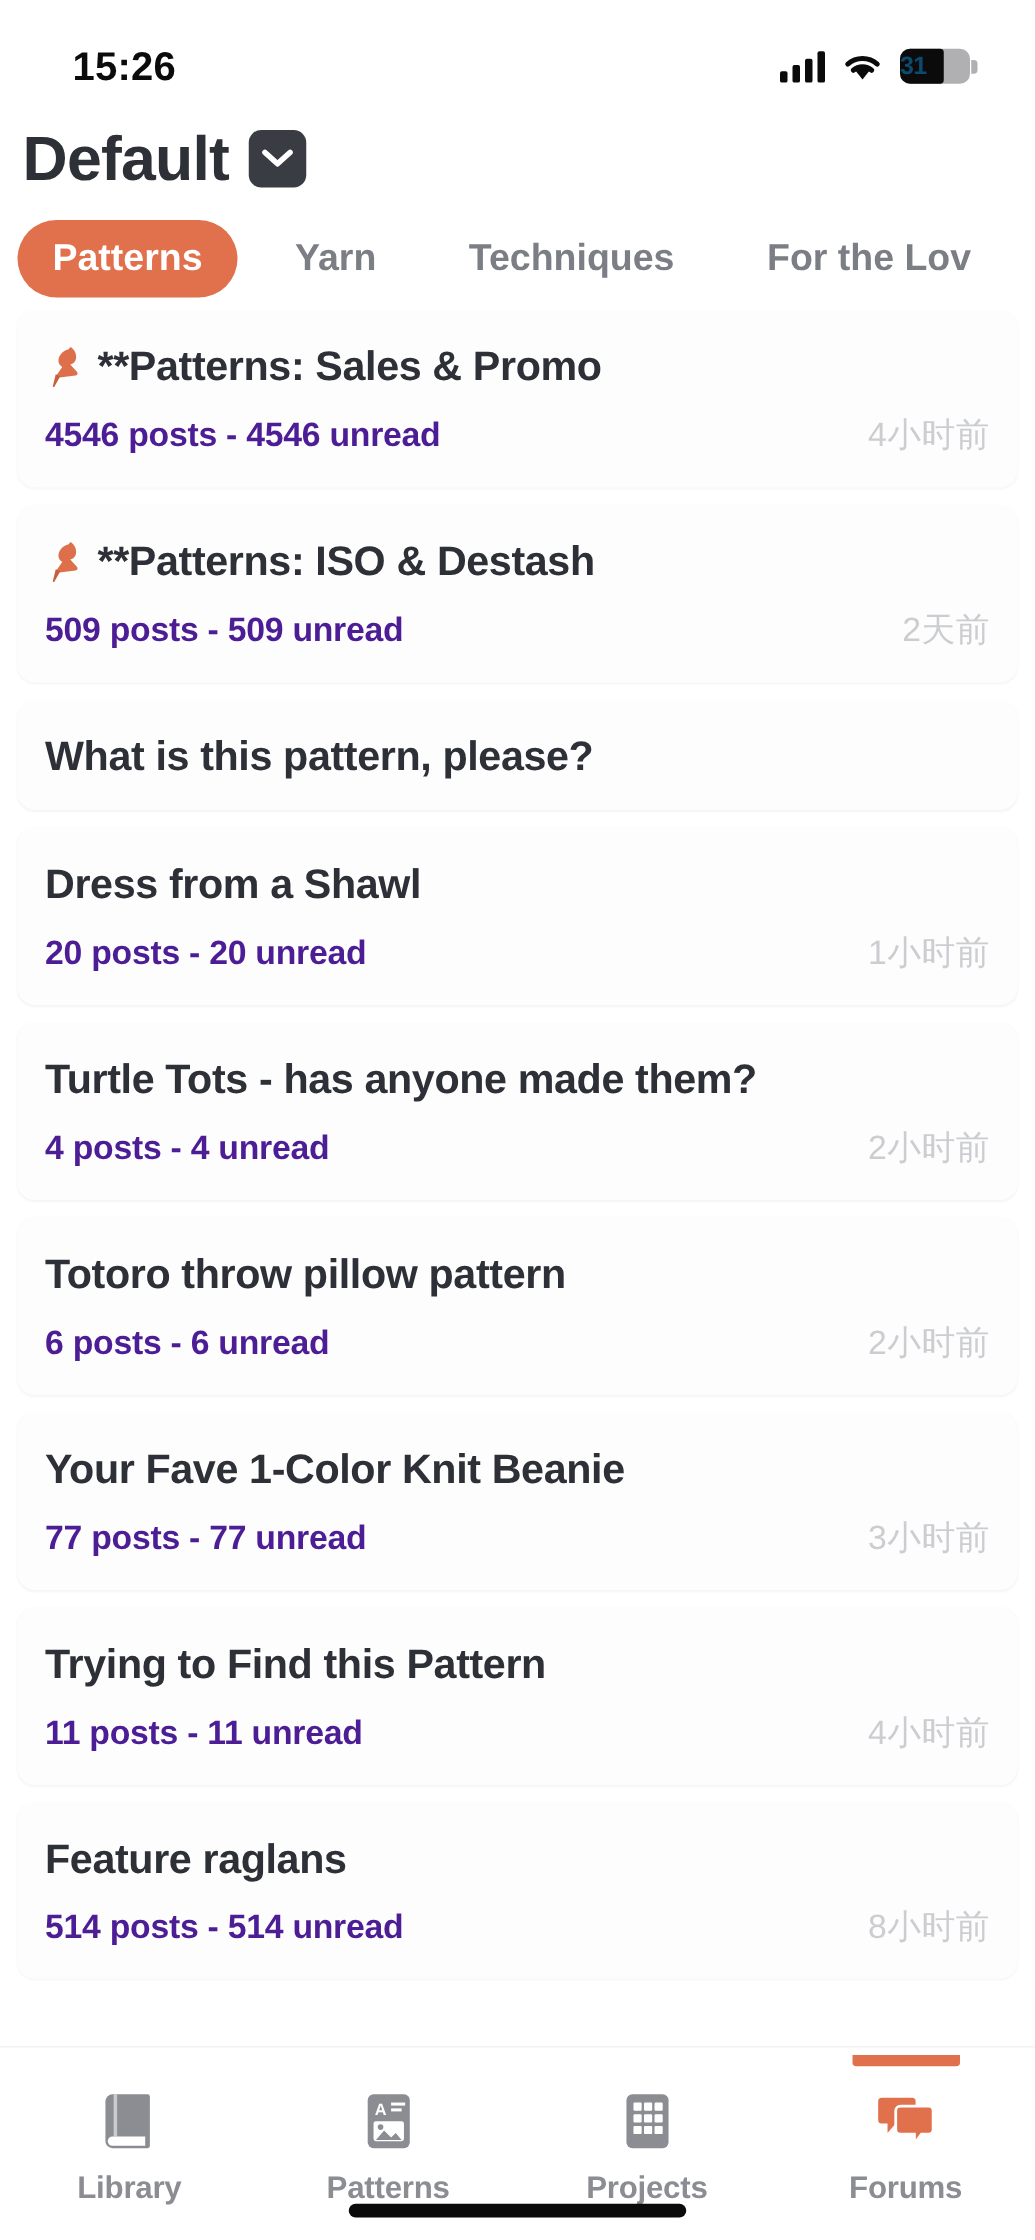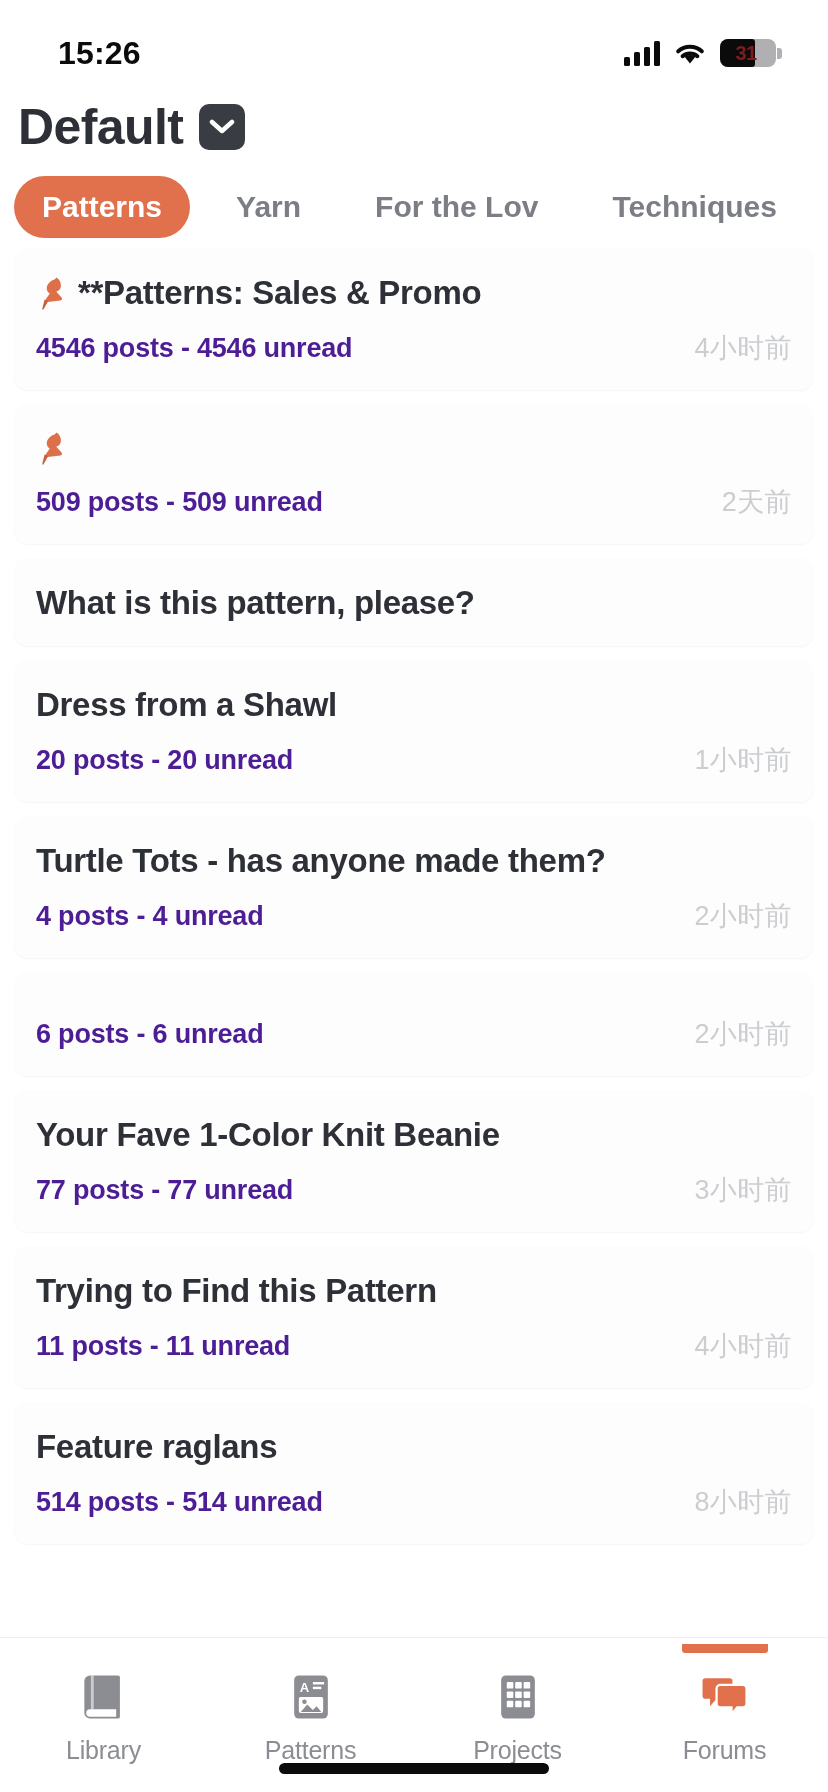--- a/index.html
+++ b/index.html
@@ -74,24 +74,24 @@
     position: absolute;
     left: 0; top: 0; bottom: 0;
     width: 62%;
     background: #0b0b0c;
     border-radius: 8px 3px 3px 8px;
   }
   .battery .pct {
     position: relative;
     z-index: 2;
     width: 100%;
-    text-align: center;
+    text-align: left;
     font-size: 20px;
     font-weight: 700;
-    color: #7f1d1d;
+    color: #0c4a6e;
     padding-right: 4px;
     letter-spacing: -0.5px;
   }
   .battery .nub {
     position: absolute;
     right: -6px;
     top: 9px;
     width: 5px;
     height: 11px;
     background: #b0b0b3;
@@ -237,21 +237,21 @@
   .nav-icon {
     height: 62px;
     width: 62px;
     display: flex;
     align-items: center;
     justify-content: center;
   }
   .nav-label {
     font-size: 25px;
     color: #8b8d93;
-    font-weight: 400;
+    font-weight: 700;
     letter-spacing: -0.2px;
   }
   .nav-item.active .nav-label { color: #8b8d93; }
 
   
   .home-indicator {
     position: absolute;
     bottom: 18px;
     left: 50%;
     transform: translateX(-50%);
@@ -295,22 +295,22 @@
         <svg width="26" height="16" viewBox="0 0 26 16">
           <path d="M3 3 L13 12 L23 3" stroke="#ffffff" stroke-width="4.5" fill="none" stroke-linecap="round" stroke-linejoin="round"></path>
         </svg>
       </div>
     </div>
   </div>
 
   <div class="tabs">
       <div class="tab active">Patterns</div>
       <div class="tab">Yarn</div>
+      <div class="tab">Techniques</div>
       <div class="tab">For the Lov</div>
-      <div class="tab">Techniques</div>
     </div>
 
   <div class="list">
       <div class="card">
         <div class="card-title">
           <span class="pin-icon"><svg viewBox="0 0 32 36" width="32" height="36">
               <path d="M20.5 2.5 C23.5 4.5 25.5 8 24.8 12 C24.4 14.2 22.6 16 20.2 16.6 L25.5 22.4 C26.6 23.6 26 25.2 24.5 25.4 L11.5 27 C9.9 27.2 8.9 25.6 9.8 24.3 L13.8 18.6 C11.6 17.4 10.4 15 10.8 12.6 C11.4 8.8 14.8 5.4 18.6 4.6 Z" fill="#dd6f4b"></path>
               <path d="M12.2 26 L7.6 34.2 C7.2 35 6.1 34.6 6.3 33.7 L8.6 24.4 Z" fill="#c75f3e"></path>
             </svg></span>
           <span>**Patterns: Sales &amp; Promo</span>
@@ -319,20 +319,21 @@
           <span class="card-counts">4546 posts - 4546 unread</span>
           <span class="card-time">4小时前</span>
         </div>
       </div>
       <div class="card">
         <div class="card-title">
           <span class="pin-icon"><svg viewBox="0 0 32 36" width="32" height="36">
               <path d="M20.5 2.5 C23.5 4.5 25.5 8 24.8 12 C24.4 14.2 22.6 16 20.2 16.6 L25.5 22.4 C26.6 23.6 26 25.2 24.5 25.4 L11.5 27 C9.9 27.2 8.9 25.6 9.8 24.3 L13.8 18.6 C11.6 17.4 10.4 15 10.8 12.6 C11.4 8.8 14.8 5.4 18.6 4.6 Z" fill="#dd6f4b"></path>
               <path d="M12.2 26 L7.6 34.2 C7.2 35 6.1 34.6 6.3 33.7 L8.6 24.4 Z" fill="#c75f3e"></path>
             </svg></span>
+          <span>**Patterns: ISO &amp; Destash</span>
         </div>
         <div class="card-meta">
           <span class="card-counts">509 posts - 509 unread</span>
           <span class="card-time">2天前</span>
         </div>
       </div>
       <div class="card">
         <div class="card-title">
           <span>What is this pattern, please?</span>
         </div>
@@ -349,20 +350,23 @@
       <div class="card">
         <div class="card-title">
           <span>Turtle Tots - has anyone made them?</span>
         </div>
         <div class="card-meta">
           <span class="card-counts">4 posts - 4 unread</span>
           <span class="card-time">2小时前</span>
         </div>
       </div>
       <div class="card">
+        <div class="card-title">
+          <span>Totoro throw pillow pattern</span>
+        </div>
         <div class="card-meta">
           <span class="card-counts">6 posts - 6 unread</span>
           <span class="card-time">2小时前</span>
         </div>
       </div>
       <div class="card">
         <div class="card-title">
           <span>Your Fave 1-Color Knit Beanie</span>
         </div>
         <div class="card-meta">

